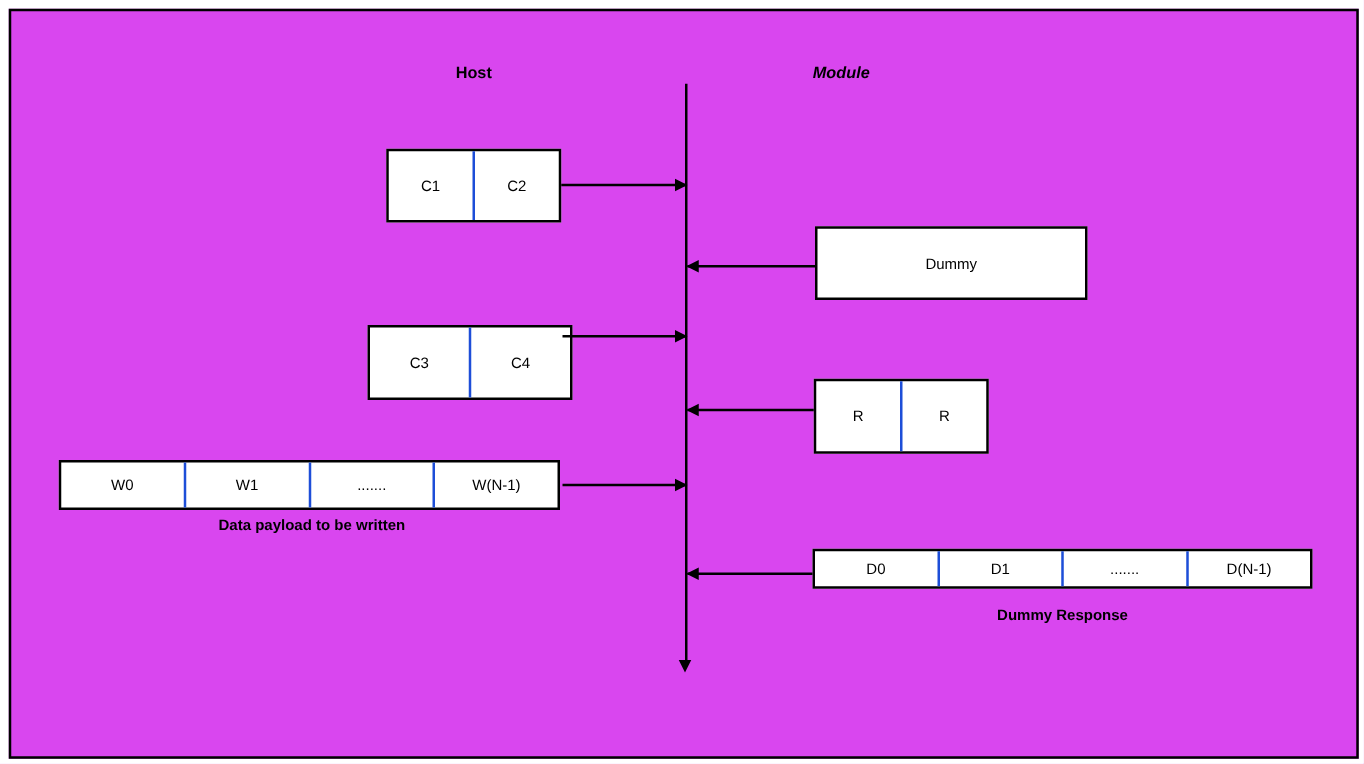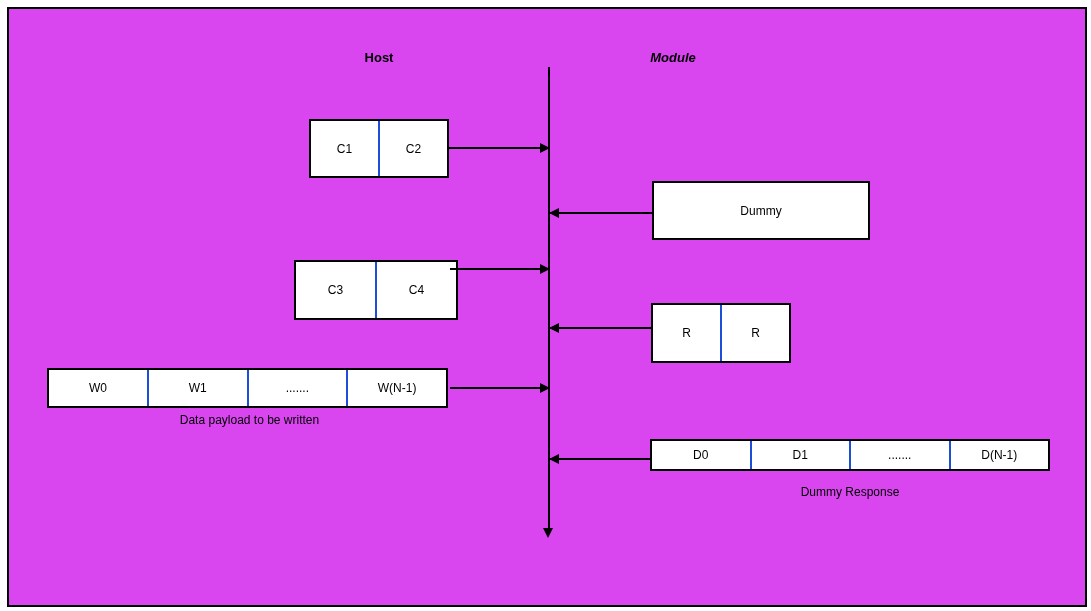--- a/index.html
+++ b/index.html
@@ -57,20 +57,21 @@
     font-size: 12px;
     white-space: nowrap;
     border-left: 2px solid #1d4ed8;
   }
   .cell:first-child { border-left: none; }
   .caption {
     position: absolute;
     font-size: 12px;
     text-align: center;
     white-space: nowrap;
+    font-weight: bold;
   }
   .arrow {
     position: absolute;
     height: 2px;
     background: #000000;
   }
   .arrow .head {
     position: absolute;
     width: 0;
     height: 0;

